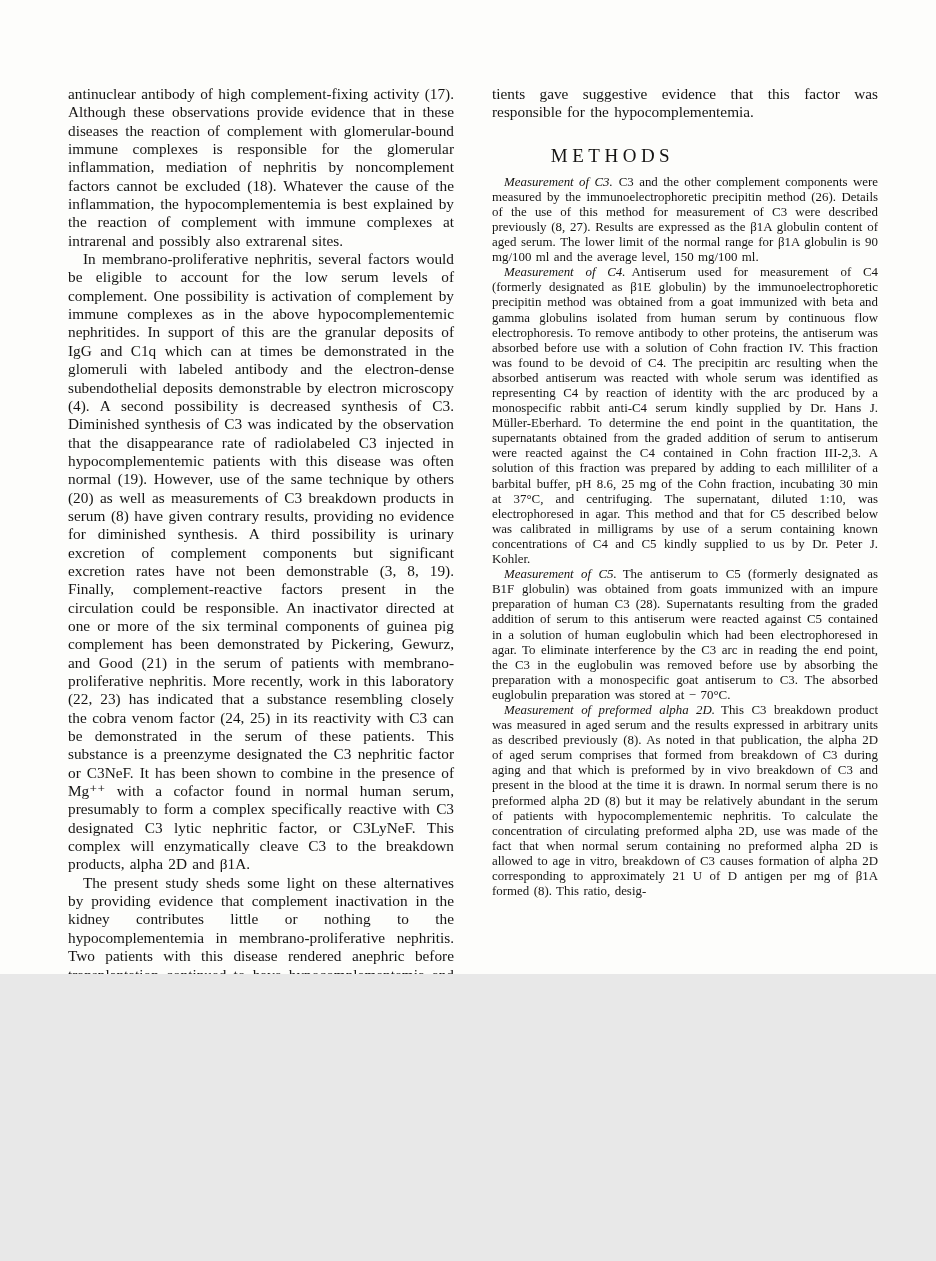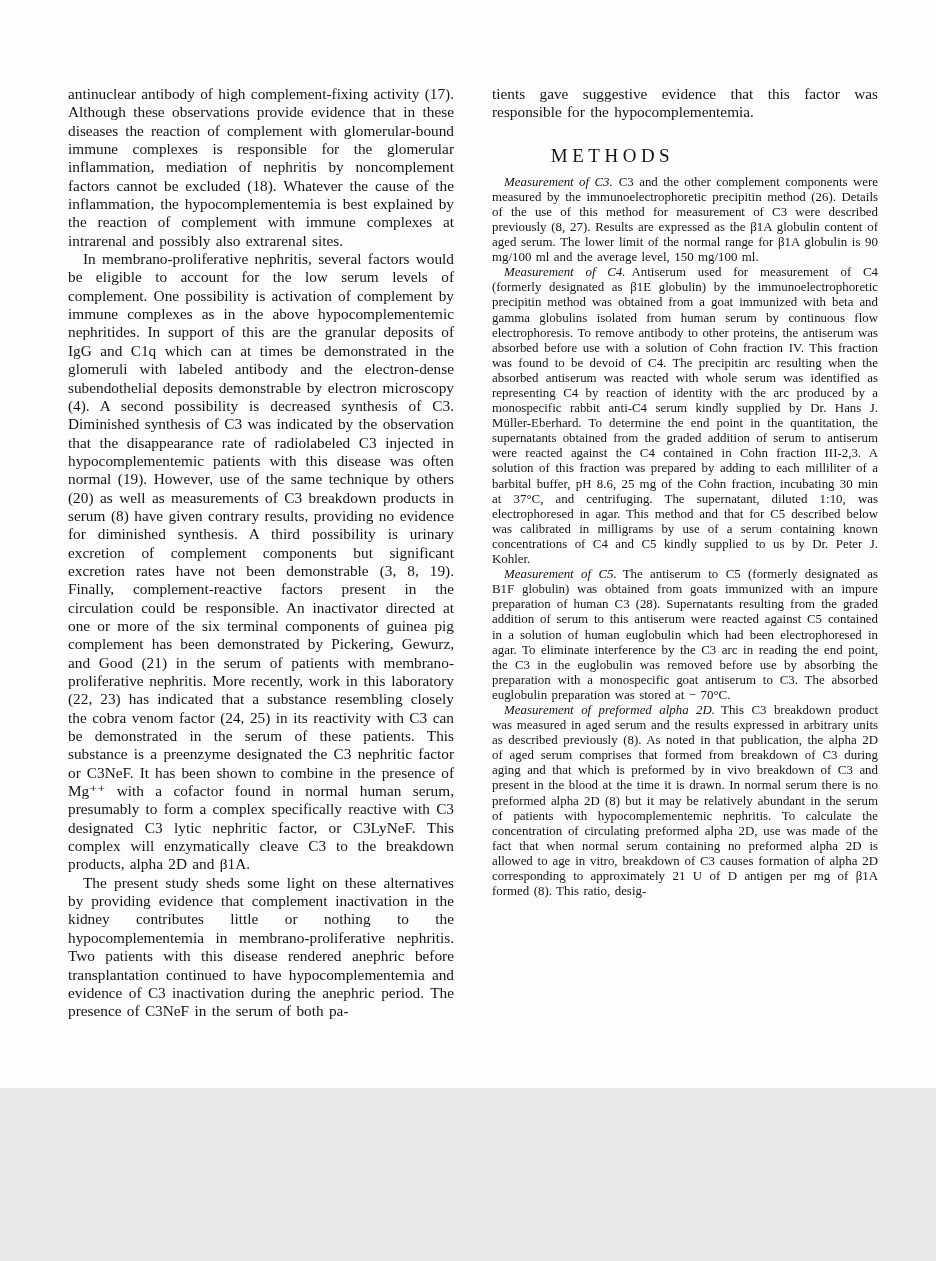--- a/index.html
+++ b/index.html
@@ -3,21 +3,21 @@
 <meta charset="utf-8">
 <style>
   html, body {
     margin: 0;
     padding: 0;
     background: #e8e8e8;
   }
   .page {
     position: relative;
     width: 936px;
-    height: 1088px;
+    height: 974px;
     margin: 0 auto;
     background: #fdfdfb;
     color: #151413;
     font-family: "Liberation Serif", "DejaVu Serif", serif;
     overflow: hidden;
   }
   .col {
     position: absolute;
     top: 85px;
   }

